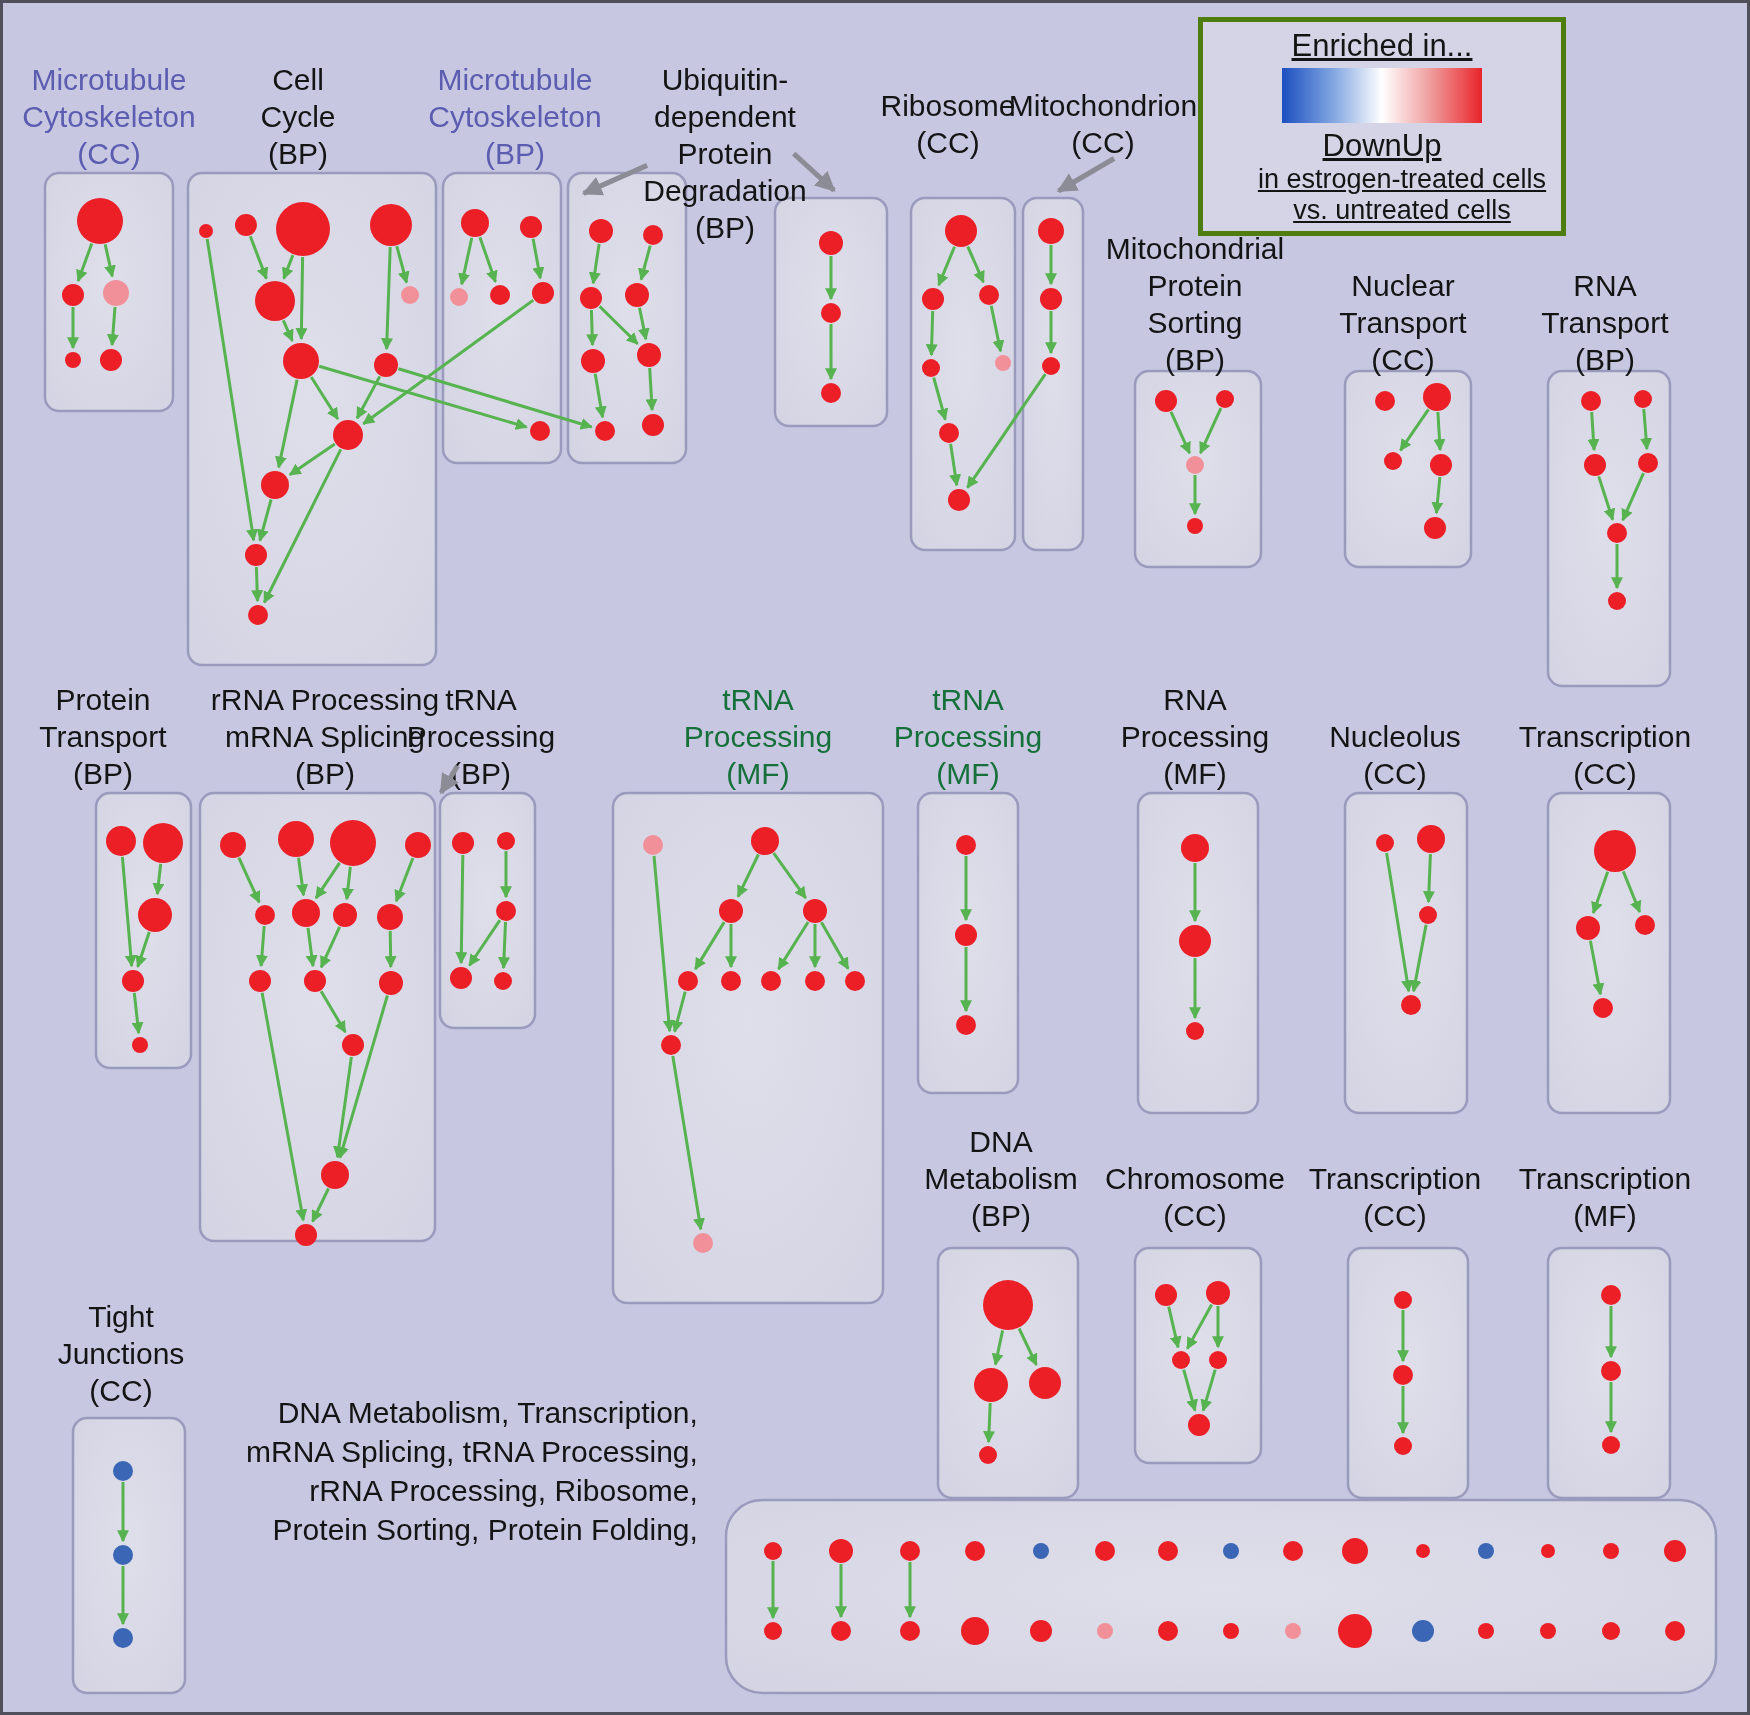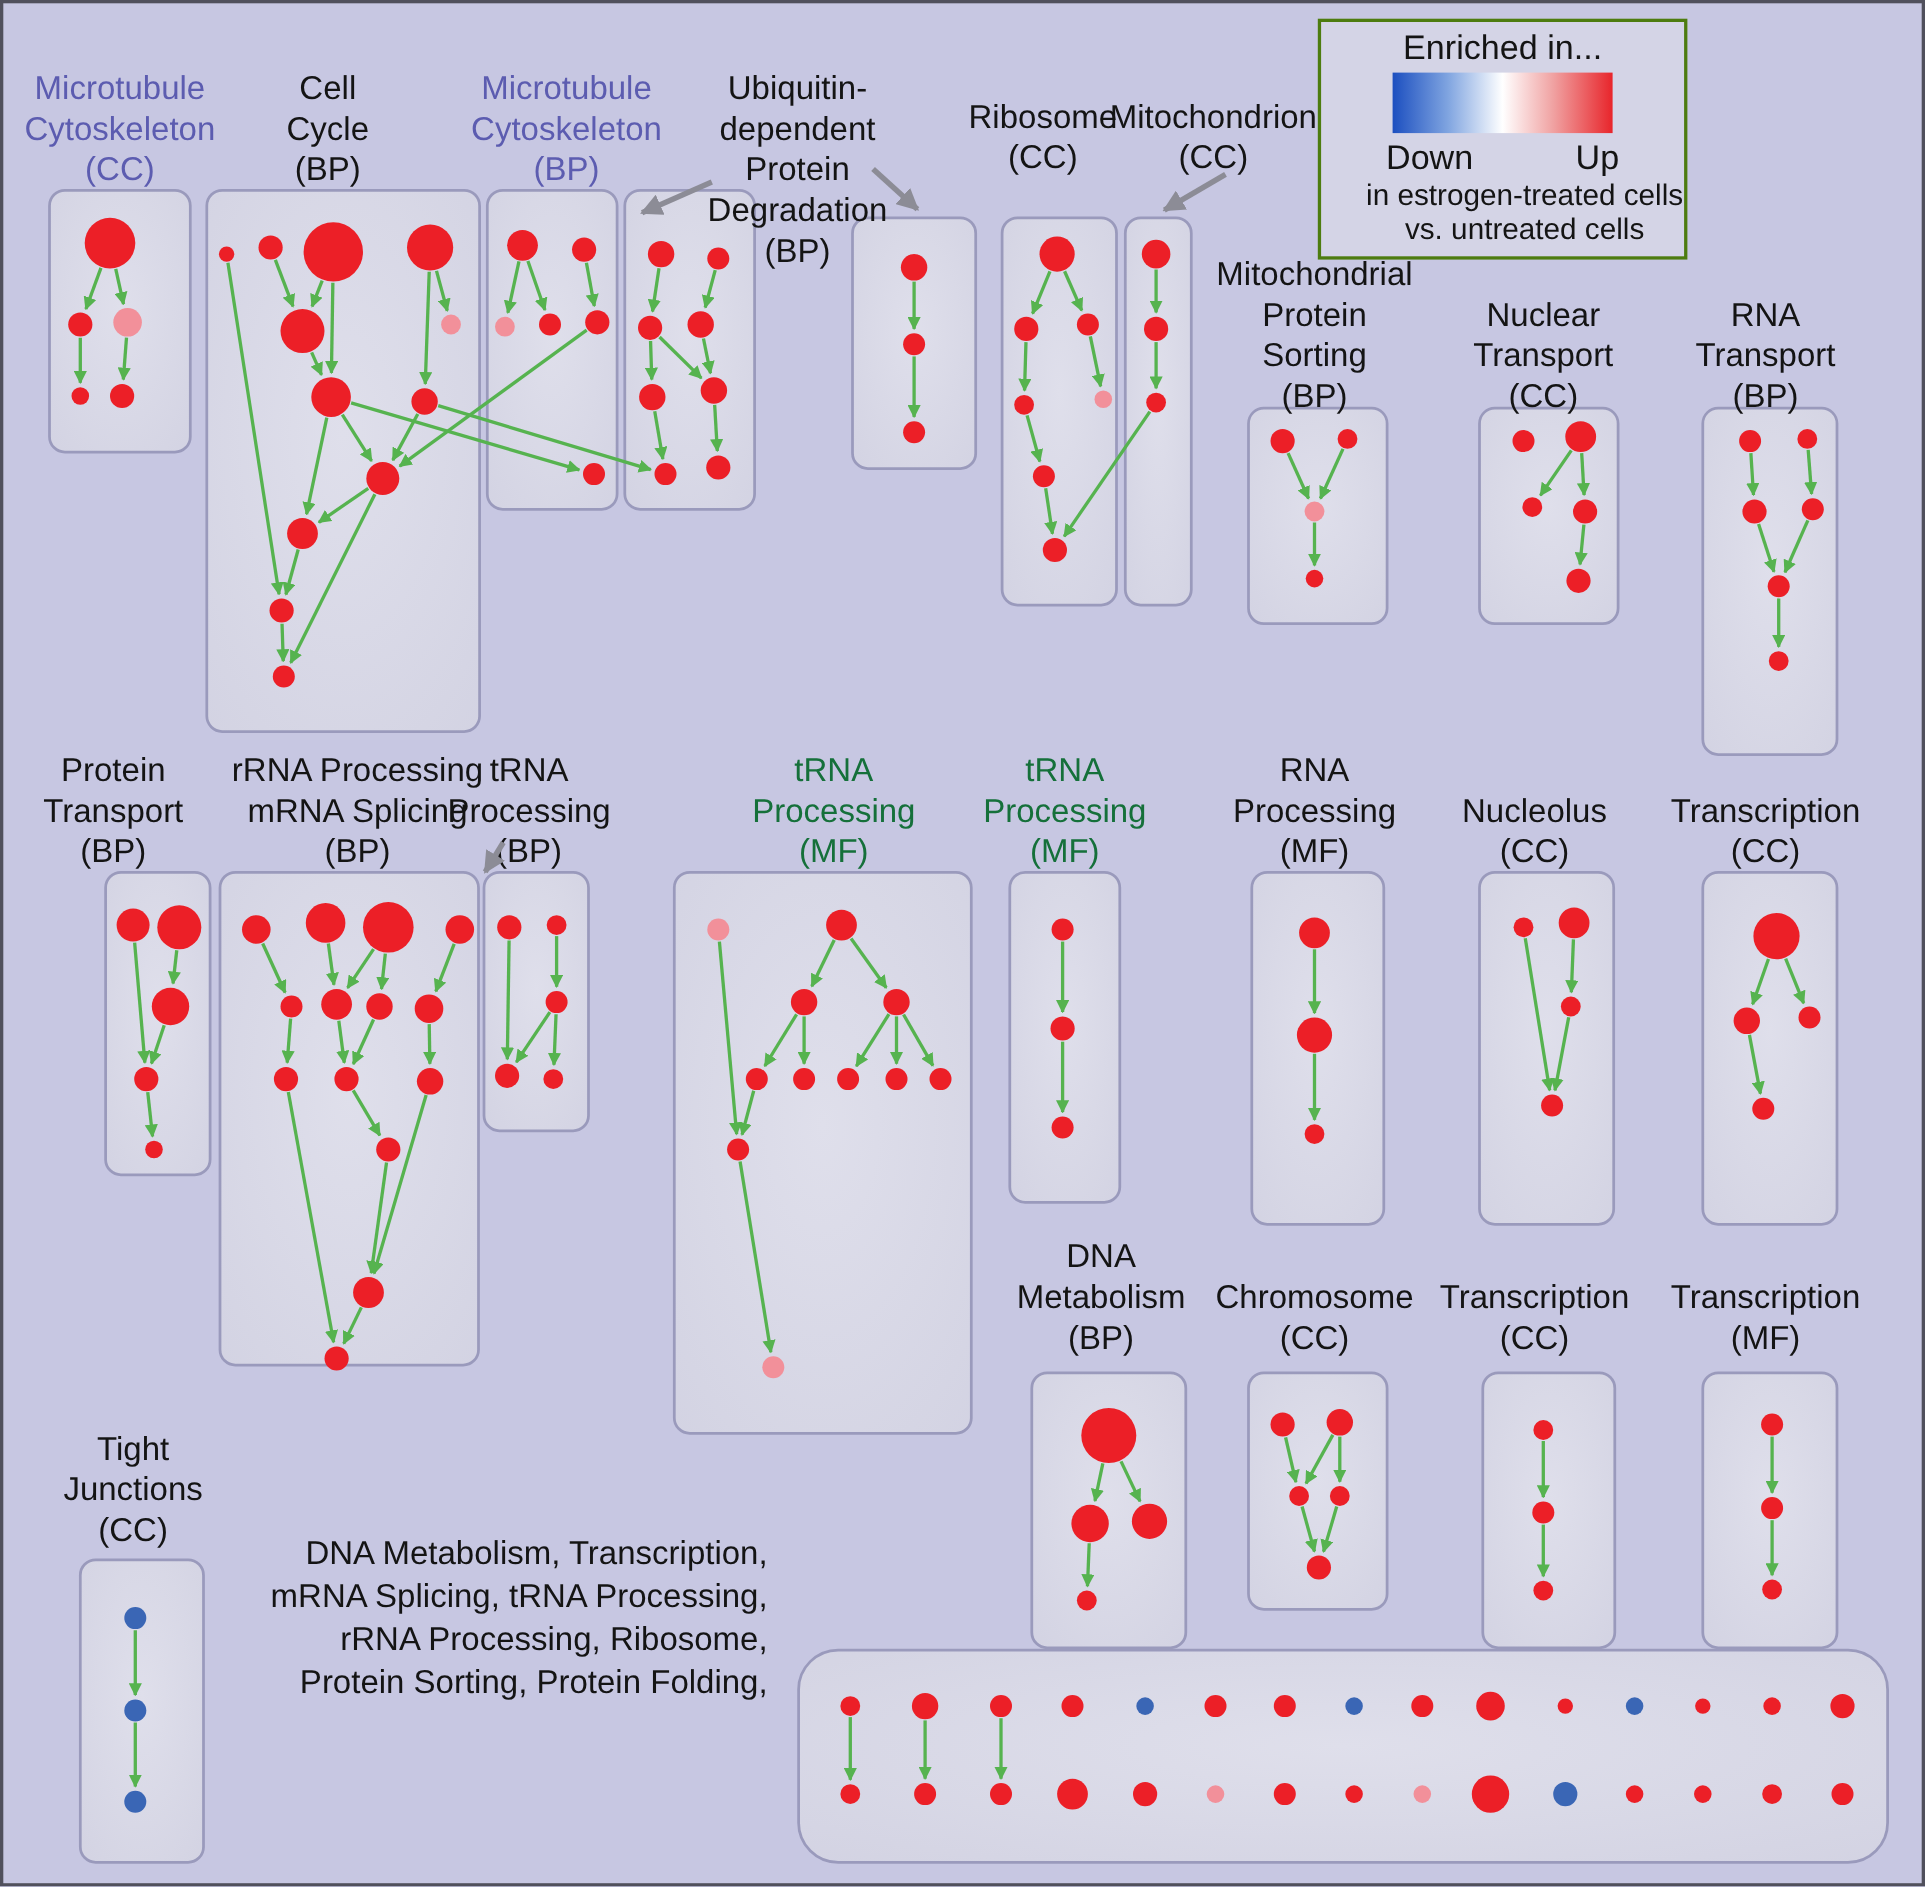--- a/index.html
+++ b/index.html
@@ -10,27 +10,27 @@
   .figure{
     position:relative;
     width:1750px;height:1715px;
     background:#c7c7e2;
     border:3px solid #50505c;
     box-sizing:border-box;
     overflow:hidden;
   }
   svg.canvas{position:absolute;left:0;top:0;font-family:"Liberation Sans",sans-serif;}
   .legend{
-    position:absolute;left:1195px;top:14px;width:336px;height:219px;
-    border:3px solid #4d7c0f;background:#d4d4e6;box-sizing:border-box;
-    text-align:center;color:#141414;
+    position:absolute;left:1195px;top:14px;width:368px;height:219px;
+    border:5px solid #4d7c0f;background:#d4d4e6;box-sizing:border-box;
+    text-align:center;color:#141414;text-decoration:underline;
   }
   .legend-title{font-size:31px;margin-top:6px;}
   .legend-bar{width:200px;height:55px;margin:4px auto 5px auto;}
-  .legend-ends{width:212px;margin:0 auto;display:flex;justify-content:space-between;font-size:31px;}
+  .legend-ends{width:212px;margin:0 auto;display:flex;justify-content:center;font-size:31px;}
   .legend-sub{font-size:27px;line-height:31px;padding-left:40px;}
   .note{
     position:absolute;left:243px;top:1390px;
     font-size:30px;line-height:39px;color:#141414;text-align:right;
   }
 </style>
 </head>
 <body>
 
 <div class="figure">

